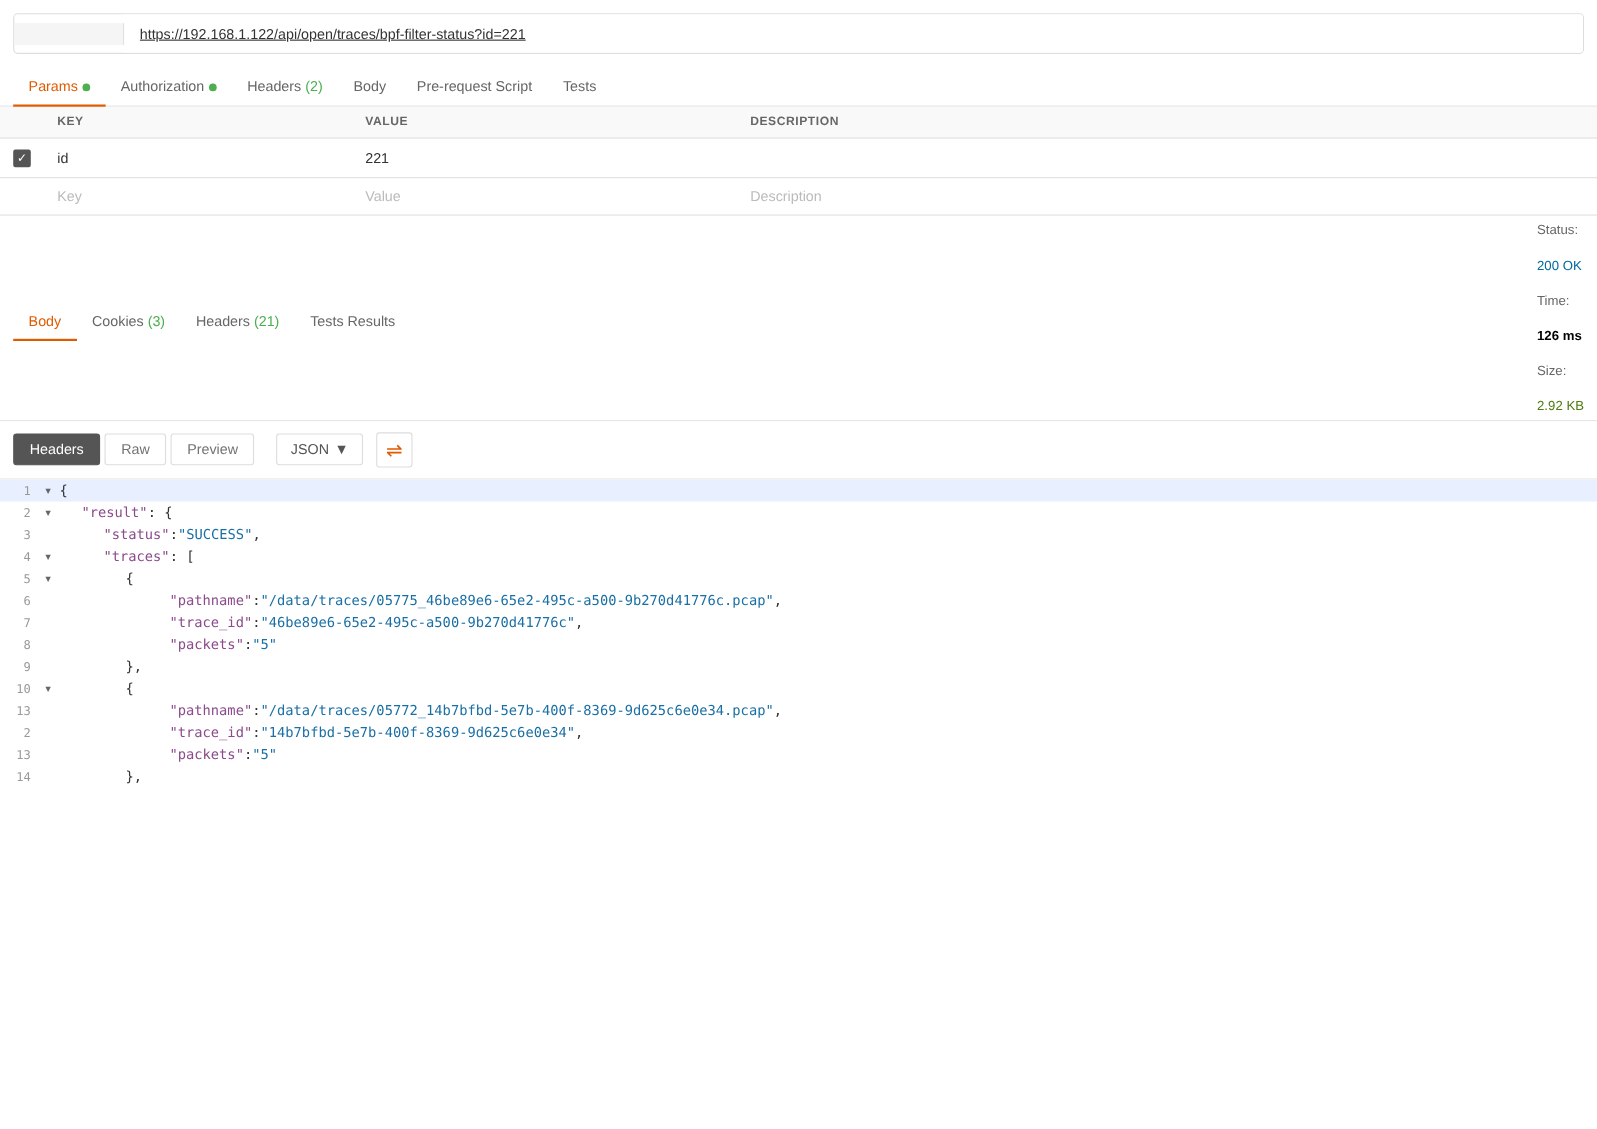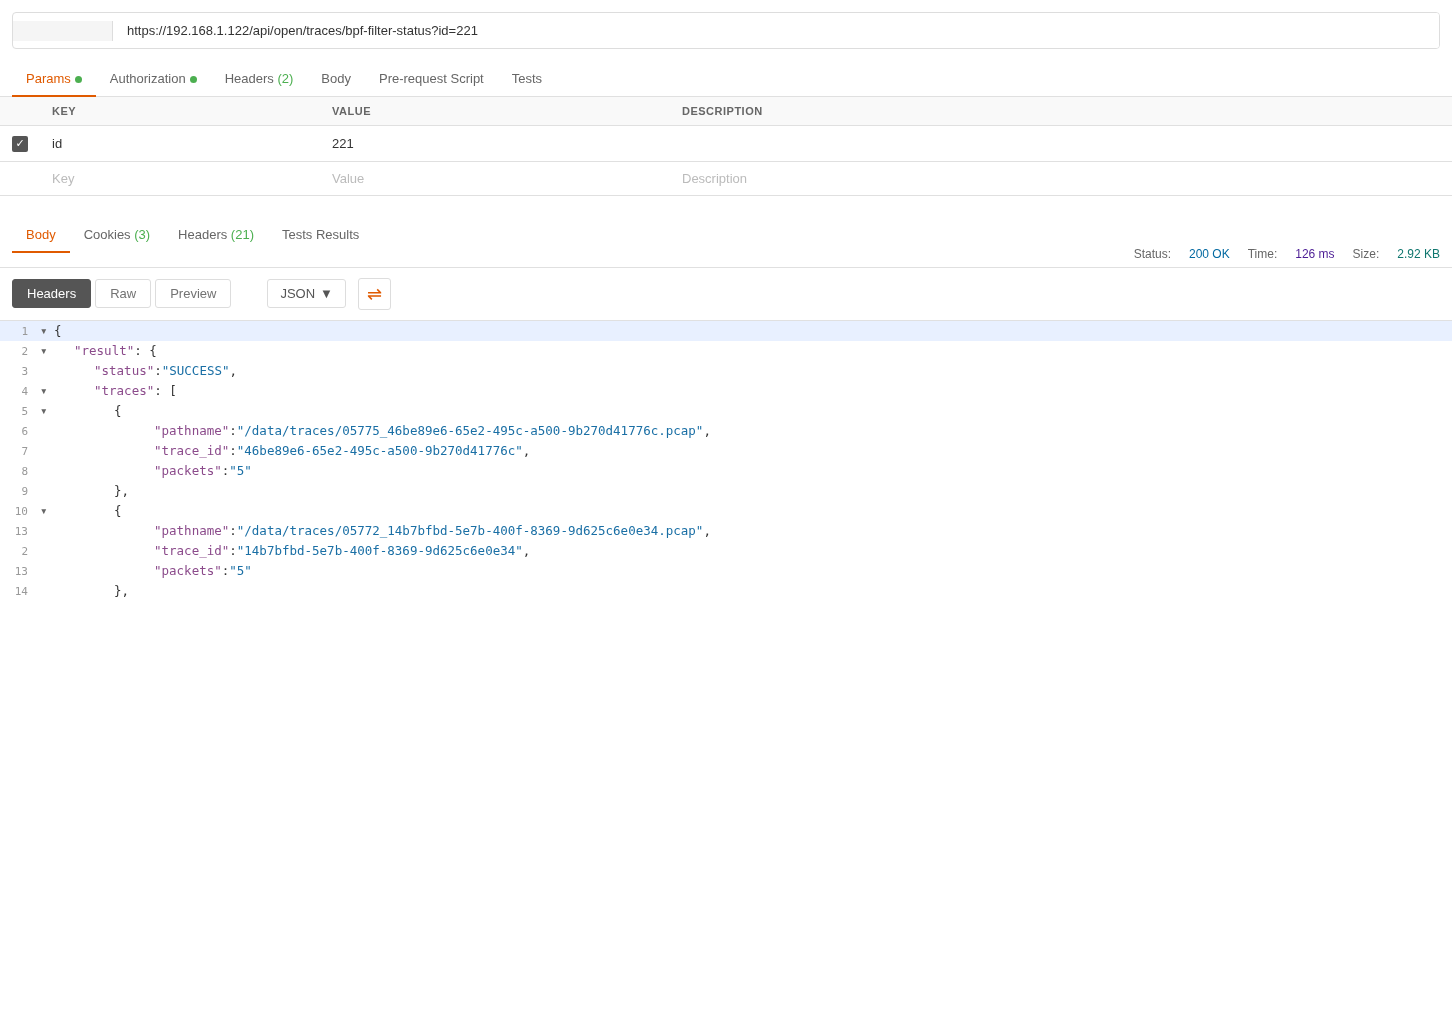--- a/index.html
+++ b/index.html
@@ -12,20 +12,21 @@
 
     
     .url-bar {
       display: flex;
       align-items: center;
       border: 1px solid #ddd;
       margin: 12px;
       border-radius: 4px;
       overflow: hidden;
       background: #fff;
+      text-decoration: underline;
     }
     .method-selector {
       display: flex;
       align-items: center;
       padding: 10px 14px;
       background: #f5f5f5;
       border-right: 1px solid #ddd;
       gap: 6px;
       cursor: pointer;
       font-weight: 600;
@@ -136,29 +137,30 @@
       padding: 0 12px;
       margin-top: 6px;
     }
     .response-tabs {
       display: flex;
       align-items: flex-end;
       flex: 1;
     }
     .response-status {
       display: flex;
-      align-items: flex-end;
+      align-items: flex-start;
       gap: 18px;
       font-size: 12px;
       color: #666;
       padding-bottom: 6px;
+      flex-direction: column;
     }
     .status-ok { color: #0369a1; font-weight: 500; }
-    .time-val { color: #4c1d95; font-weight: 400; }
-    .size-val { color: #0f766e; font-weight: 500; margin-top: 45px; }
+    .time-val { color: #000000; font-weight: 700; }
+    .size-val { color: #4d7c0f; font-weight: 500; }
 
     
     .format-bar {
       display: flex;
       align-items: center;
       padding: 10px 12px;
       gap: 4px;
       border-bottom: 1px solid #e0e0e0;
       background: #fff;
     }
@@ -179,21 +181,21 @@
     .json-dropdown {
       display: flex;
       align-items: center;
       gap: 5px;
       padding: 6px 12px;
       border: 1px solid #ddd;
       border-radius: 3px;
       cursor: pointer;
       font-size: 13px;
       color: #555;
-      margin-left: 32px;
+      margin-left: 16px;
     }
     .wrap-btn {
       margin-left: 8px;
       cursor: pointer;
       color: #e05a00;
       font-size: 18px;
       border: 1px solid #ddd;
       border-radius: 3px;
       padding: 4px 8px;
       display: flex;

